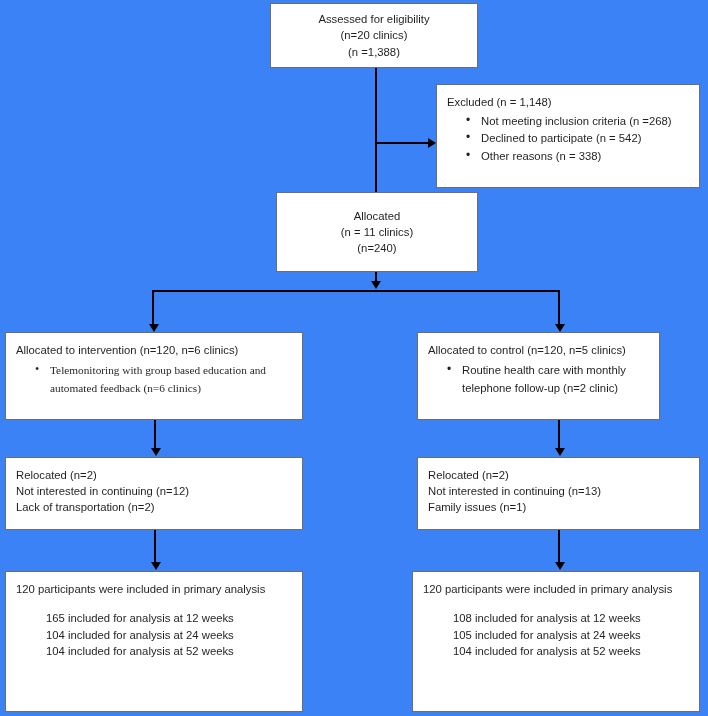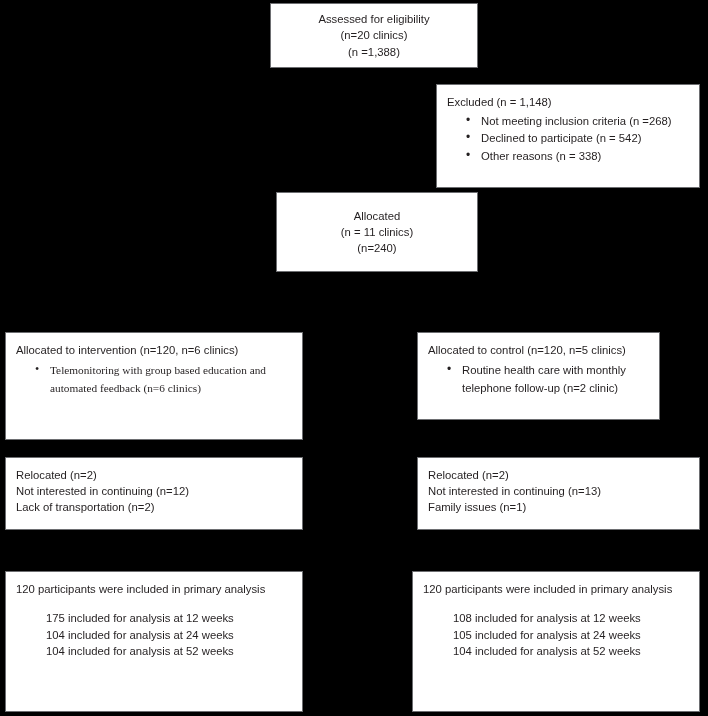--- a/index.html
+++ b/index.html
@@ -9,21 +9,21 @@
   }
   body {
     font-family: "Liberation Sans", sans-serif;
     color: #231f20;
   }
   #diagram {
     position: relative;
     width: 708px;
     height: 716px;
     overflow: hidden;
-    background: #000000;
+    background: #3b82f6;
   }
   .box {
     position: absolute;
     box-sizing: border-box;
     border: 1px solid #6d6e71;
     background: #ffffff;
     font-size: 11.3px;
     line-height: 1.42;
     color: #231f20;
     z-index: 3;
@@ -132,21 +132,21 @@
   </div>
 
   <div class="vline" style="left:375px; top:272px; height:10px;"></div>
   <div class="arrowhead-down" style="left:371px; top:281px;"></div>
   <div class="hline" style="left:152px; top:290px; width:408px;"></div>
   <div class="vline" style="left:152px; top:290px; height:36px;"></div>
   <div class="arrowhead-down" style="left:149px; top:324px;"></div>
   <div class="vline" style="left:558px; top:290px; height:36px;"></div>
   <div class="arrowhead-down" style="left:555px; top:324px;"></div>
 
-  <div class="box padded" style="left:5px; top:332px; width:298px; height:108px;">
+  <div class="box padded" style="left:5px; top:332px; width:298px; height:88px;">
     <div class="line">Allocated to intervention (n=120, n=6 clinics)</div>
     <ul class="bullets wrapbul">
       <li style="white-space:normal;font-family:Liberation Serif, serif;">Telemonitoring with group based education and automated feedback (n=6 clinics)</li>
     </ul>
   </div>
 
   <div class="box padded" style="left:417px; top:332px; width:243px; height:88px;">
     <div class="line">Allocated to control (n=120, n=5 clinics)</div>
     <ul class="bullets wrapbul">
       <li style="white-space:normal;">Routine health care with monthly telephone follow-up (n=2 clinic)</li>
@@ -172,21 +172,21 @@
 
   <div class="vline" style="left:154px; top:530px; height:33px;"></div>
   <div class="arrowhead-down" style="left:151px; top:562px;"></div>
   <div class="vline" style="left:558px; top:530px; height:33px;"></div>
   <div class="arrowhead-down" style="left:555px; top:562px;"></div>
 
   <div class="box padded" style="left:5px; top:571px; width:298px; height:141px;">
     <div style="white-space:normal; max-width:250px;">120 participants were included in primary analysis</div>
     <div class="spacer-block"></div>
     <div class="indent-block">
-      <div class="line">175 included for analysis at 12 weeks</div>
+      <div class="line">165 included for analysis at 12 weeks</div>
       <div class="line">104 included for analysis at 24 weeks</div>
       <div class="line">104 included for analysis at 52 weeks</div>
     </div>
   </div>
 
   <div class="box padded" style="left:412px; top:571px; width:288px; height:141px;">
     <div style="white-space:normal; max-width:250px;">120 participants were included in primary analysis</div>
     <div class="spacer-block"></div>
     <div class="indent-block">
       <div class="line">108 included for analysis at 12 weeks</div>

